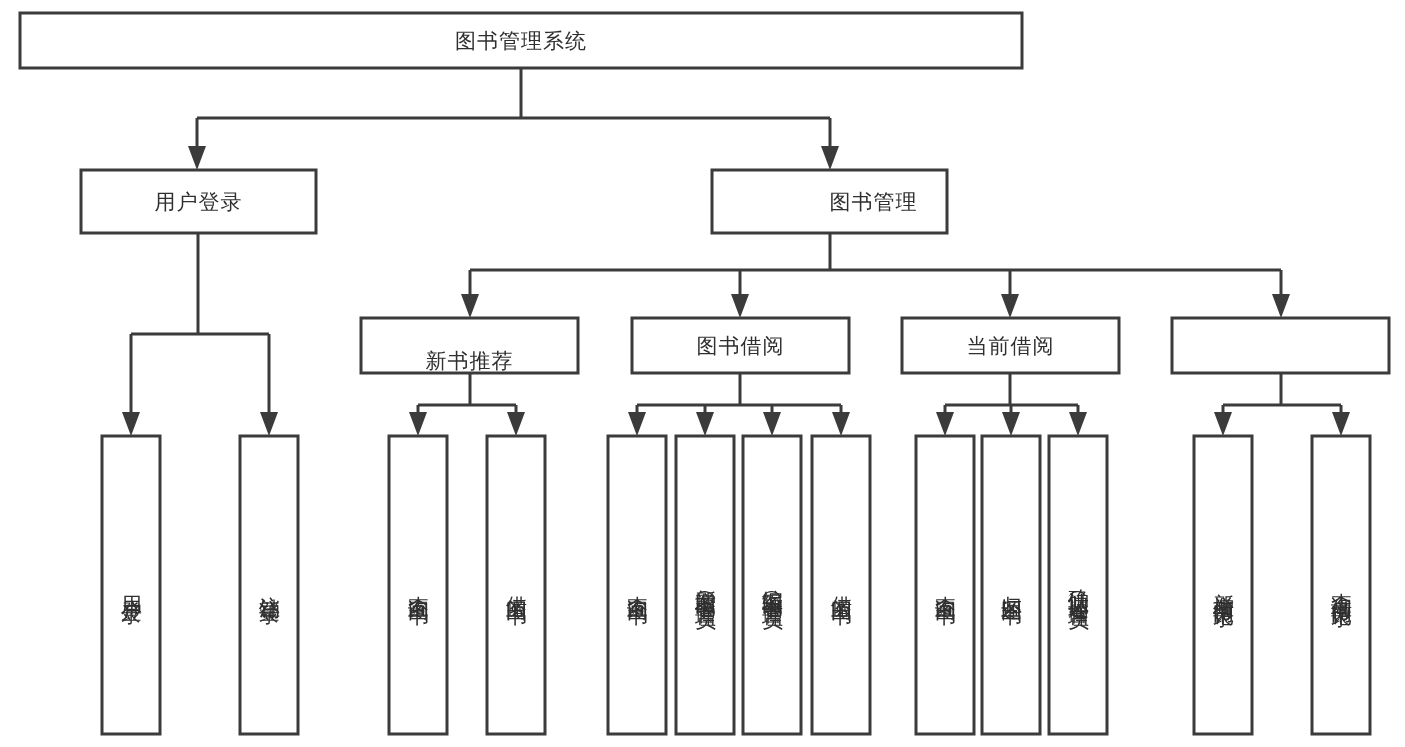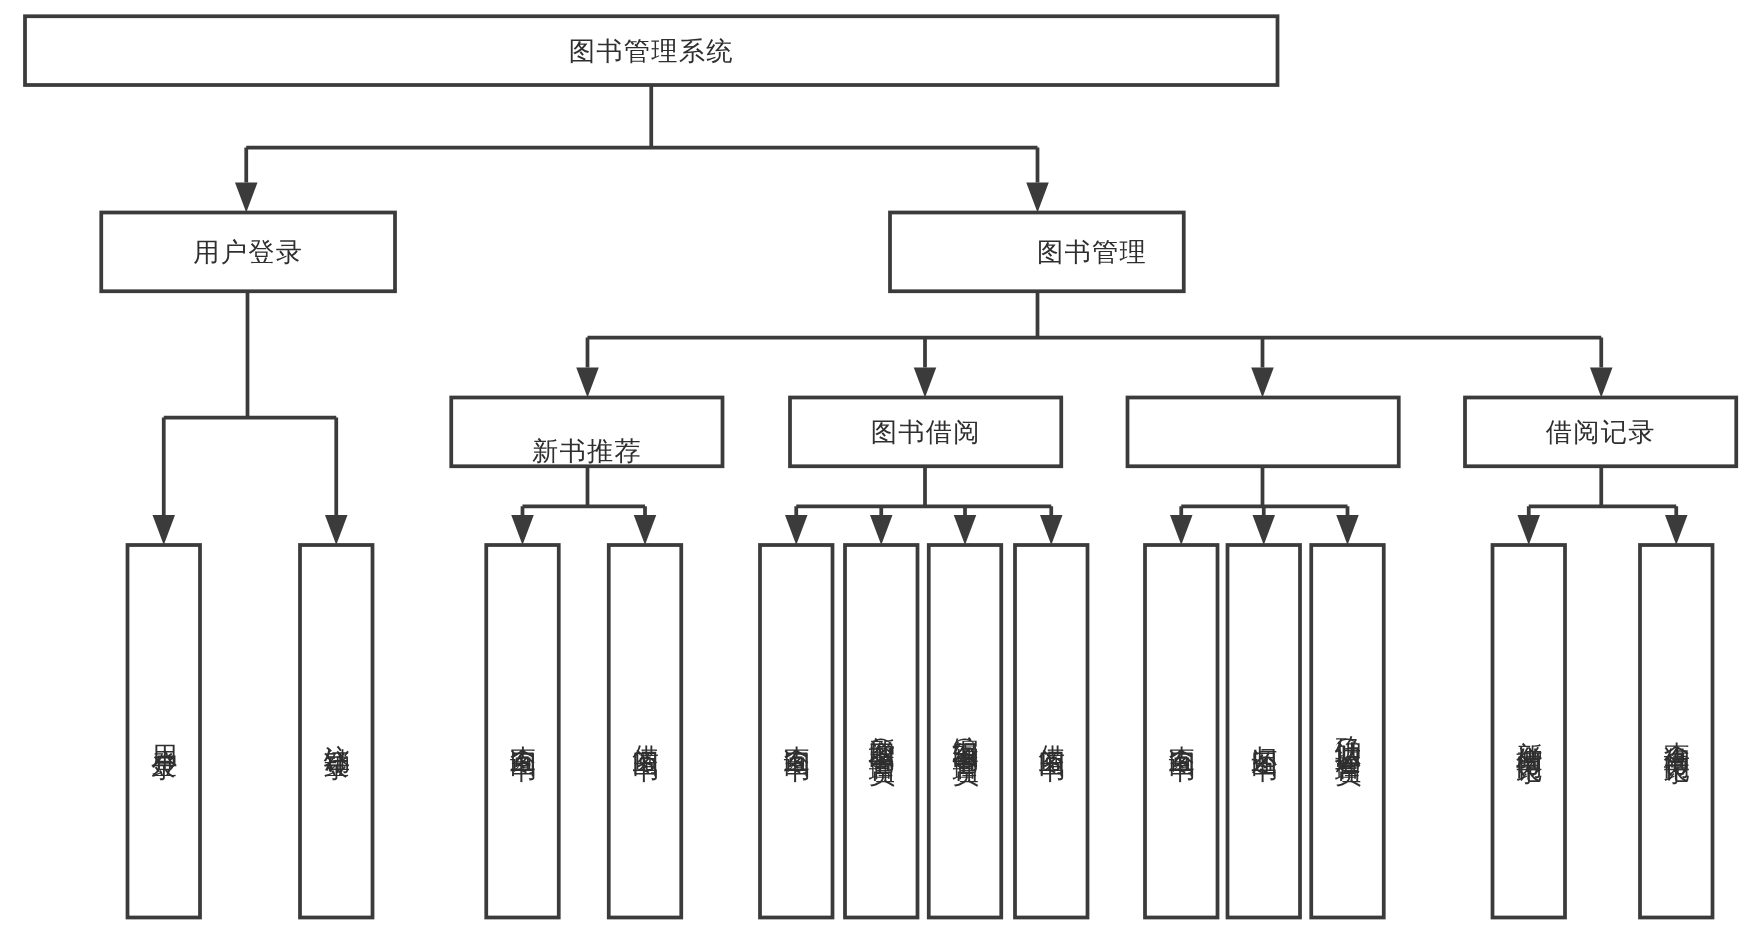--- a/index.html
+++ b/index.html
@@ -185,21 +185,21 @@
 
   </svg>
 
   <div class="node-label-h" style="left:20px; top:13px; width:1002px; height:55px;">图书管理系统</div>
 
   <div class="node-label-h" style="left:81px; top:170px; width:235px; height:63px;">用户登录</div>
   <div class="node-label-h" style="left:712px; top:170px; width:235px; height:63px;margin-left:44px;">图书管理</div>
 
   <div class="node-label-h" style="left:361px; top:333px; width:217px; height:55px;">新书推荐</div>
   <div class="node-label-h" style="left:632px; top:318px; width:217px; height:55px;">图书借阅</div>
-  <div class="node-label-h" style="left:1172px; top:318px; width:217px; height:55px;">借阅记录</div>
+  <div class="node-label-h" style="left:902px; top:318px; width:217px; height:55px;">当前借阅</div>
 
   <div class="node-label-v" style="left:102px; top:436px; width:58px; height:298px;">用户登录</div>
   <div class="node-label-v" style="left:240px; top:436px; width:58px; height:298px;">注销登录</div>
 
   <div class="node-label-v" style="left:389px; top:436px; width:58px; height:298px;">查询图书</div>
   <div class="node-label-v" style="left:487px; top:436px; width:58px; height:298px;">借阅图书</div>
 
   <div class="node-label-v" style="left:608px; top:436px; width:58px; height:298px;">查询图书</div>
   <div class="node-label-v" style="left:676px; top:436px; width:58px; height:298px;">新增图书（管理员）</div>
   <div class="node-label-v" style="left:743px; top:436px; width:58px; height:298px;">编辑图书（管理员）</div>

